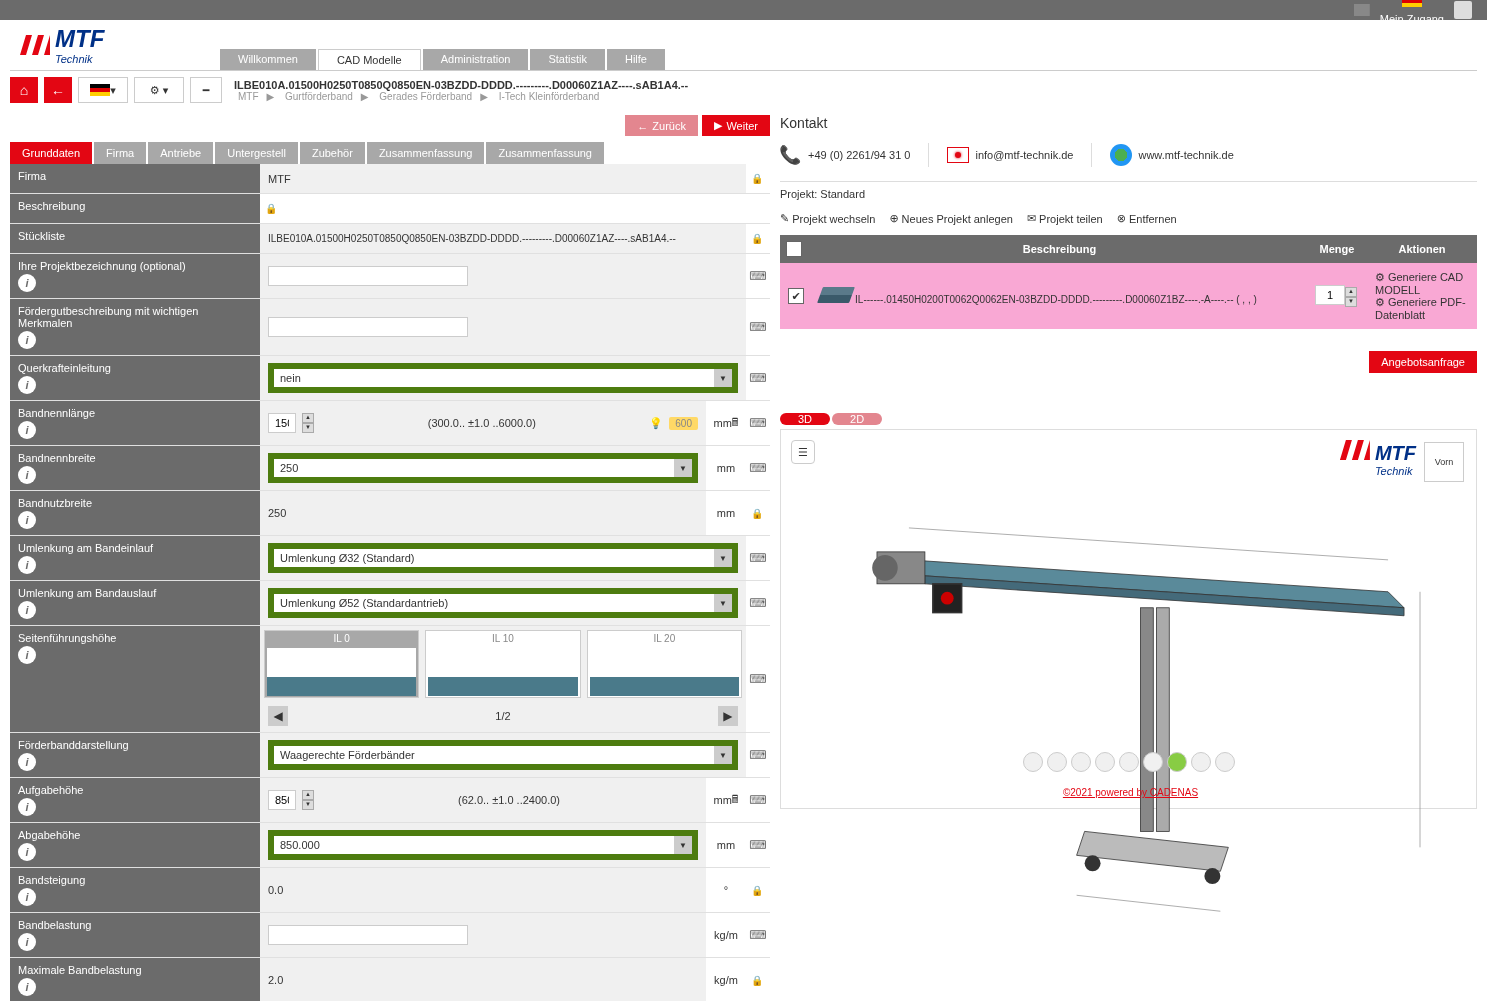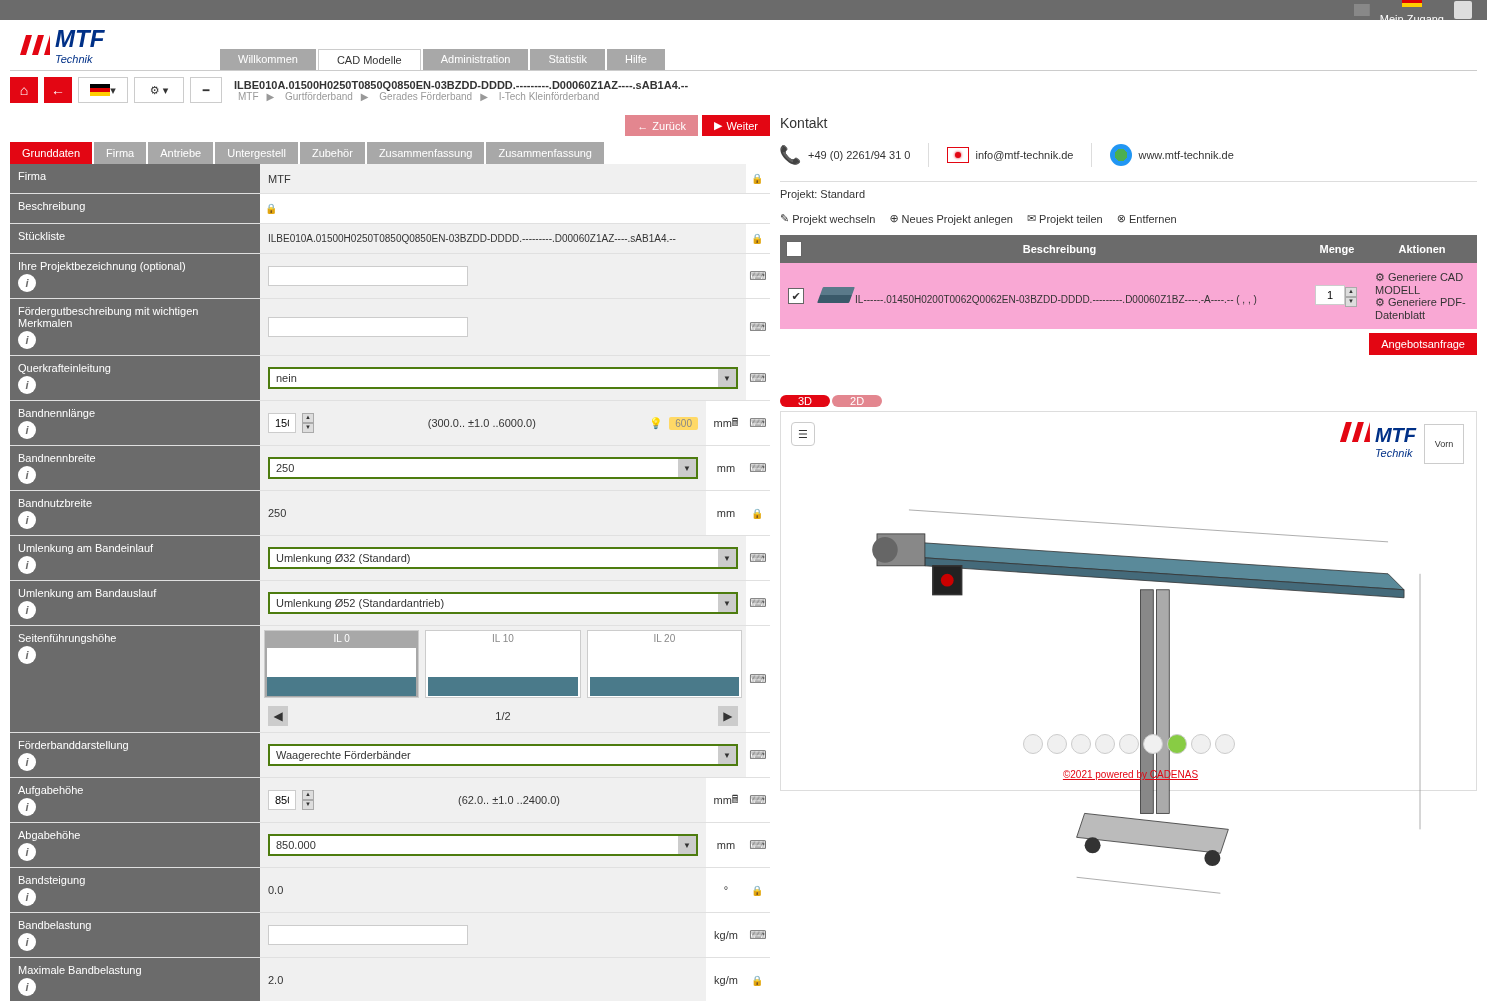--- a/index.html
+++ b/index.html
@@ -46,21 +46,21 @@
 .form-label.tall { min-height: 40px; }
 .info-badge { width: 18px; height: 18px; background: #fff; color: #6b6b6b; border-radius: 50%; display: inline-flex; align-items: center; justify-content: center; font-weight: bold; font-style: italic; font-size: 11px; margin-top: 2px; }
 .form-value { flex: 1; background: #f0f0f0; padding: 4px 8px; font-size: 11px; display: flex; align-items: center; gap: 6px; }
 .form-unit { flex: 0 0 40px; text-align: center; font-size: 11px; display: flex; align-items: center; justify-content: center; }
 .form-icon { flex: 0 0 24px; display: flex; align-items: center; justify-content: center; color: #666; font-size: 14px; }
 
 .text-input { border: 1px solid #ccc; padding: 3px 6px; font-size: 11px; background: #fff; width: 200px; }
 .num-input { border: 1px solid #ccc; padding: 3px 6px; font-size: 11px; background: #fff; width: 28px; text-align: center; }
 .spinner { width: 12px; display: flex; flex-direction: column; }
 .spinner-btn { width: 12px; height: 10px; background: #ddd; border: 1px solid #aaa; font-size: 6px; text-align: center; cursor: pointer; }
-.select-input { border: 2px solid #4d7c0f; padding: 3px 6px; font-size: 11px; background: #fff; flex: 1; position: relative; }
+.select-input { border: 6px solid #4d7c0f; padding: 3px 6px; font-size: 11px; background: #fff; flex: 1; position: relative; }
 .select-arrow { position: absolute; right: 0; top: 0; width: 18px; height: 100%; background: #ccc; display: flex; align-items: center; justify-content: center; font-size: 8px; }
 .range-text { flex: 1; text-align: center; font-size: 11px; }
 .hint-badge { background: #ffd966; color: #888; padding: 1px 6px; font-size: 10px; border-radius: 2px; }
 
 .image-options { display: flex; gap: 6px; flex: 1; }
 .img-opt { flex: 1; border: 1px solid #ccc; background: #fff; height: 68px; position: relative; cursor: pointer; }
 .img-opt.selected { background: #a8a8a8; }
 .img-opt-label { text-align: center; font-size: 10px; padding: 2px; color: #fff; }
 .img-opt:not(.selected) .img-opt-label { color: #888; }
 .img-opt-preview { height: 48px; background: linear-gradient(to bottom, #fff 60%, #4a7a8a 60%); margin: 2px; }
@@ -84,21 +84,21 @@
 
 .proj-table { width: 100%; border-collapse: collapse; margin-top: 4px; }
 .proj-th { background: #6b6b6b; color: #fff; padding: 6px; font-size: 11px; text-align: center; }
 .proj-th:first-child { width: 30px; }
 .proj-td { background: #f9a8d4; padding: 8px; font-size: 11px; vertical-align: middle; }
 .proj-check { width: 16px; height: 16px; background: #fff; border: 1px solid #666; display: flex; align-items: center; justify-content: center; }
 .conveyor-thumb { width: 32px; height: 16px; background: linear-gradient(to bottom, #5a7a8a 50%, #3a5a6a 50%); border-radius: 1px; display: inline-block; transform: skewX(-20deg); }
 .proj-actions-cell a { color: #333; display: block; font-size: 11px; }
 .gear-icon { font-size: 11px; }
 
-.btn-angebot { background: #e30613; color: #fff; padding: 5px 12px; font-size: 11px; float: right; margin-top: 4px; cursor: pointer; }
+.btn-angebot { background: #e30613; color: #fff; padding: 5px 12px; font-size: 11px; float: right; margin-top: 22px; cursor: pointer; }
 
 .view-tabs { display: flex; gap: 2px; margin-top: 40px; }
 .view-tab { padding: 0 18px; font-size: 11px; cursor: pointer; color: #fff; border-radius: 8px; }
 .view-tab.active { background: #e30613; }
 .view-tab:not(.active) { background: #e3868f; }
 
 .view-area { border: 1px solid #ddd; height: 380px; margin-top: 4px; position: relative; background: #fff; }
 .view-list-btn { position: absolute; top: 10px; left: 10px; width: 24px; height: 24px; border: 1px solid #ccc; border-radius: 4px; background: #fff; display: flex; align-items: center; justify-content: center; cursor: pointer; }
 .view-logo { position: absolute; top: 10px; right: 60px; }
 .view-cube { position: absolute; top: 12px; right: 12px; width: 40px; height: 40px; border: 1px solid #ccc; }

